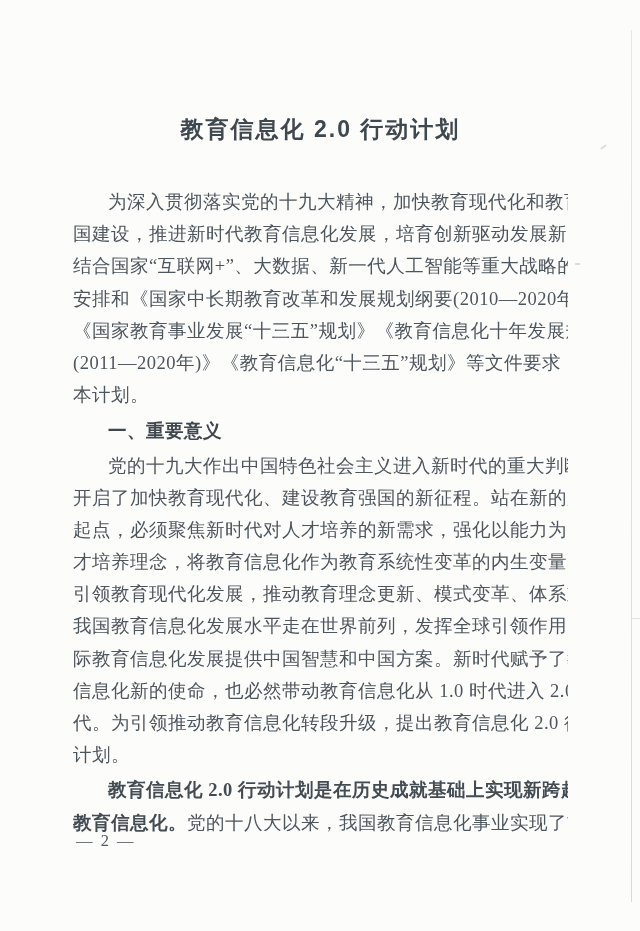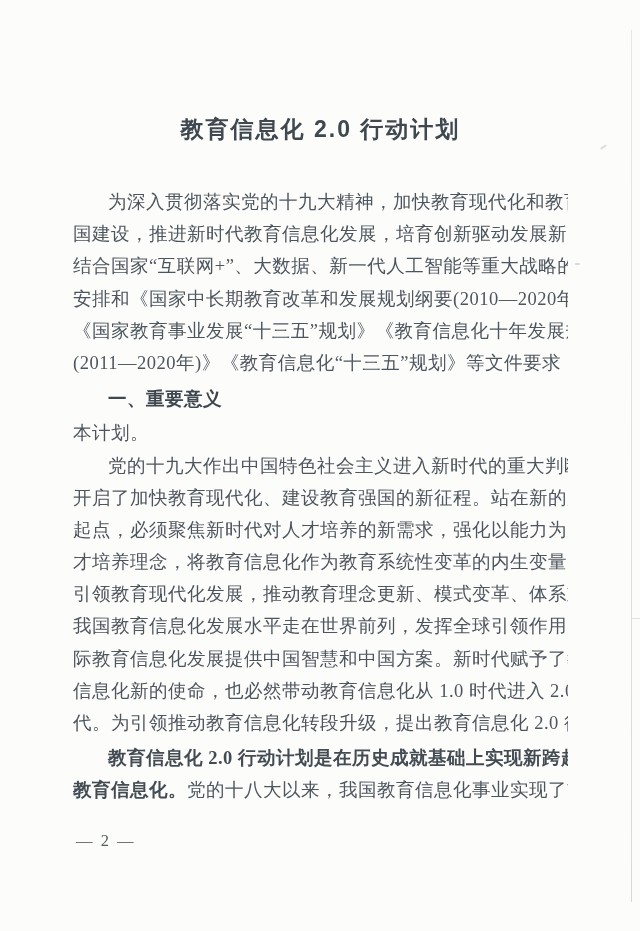--- a/index.html
+++ b/index.html
@@ -122,31 +122,32 @@
 <div class="page">
   <h1 class="doc-title">教育信息化 2.0 行动计划</h1>
 
   <div class="doc-body" id="doc-body">
       <div class="line indent"><span>为深入贯彻落实党的十九大精神，加快教育现代化和教育强</span></div>
       <div class="line"><span>国建设，推进新时代教育信息化发展，培育创新驱动发展新引擎，</span></div>
       <div class="line"><span>结合国家“互联网+”、大数据、新一代人工智能等重大战略的任务</span></div>
       <div class="line"><span>安排和《国家中长期教育改革和发展规划纲要(2010—2020年)》</span></div>
       <div class="line"><span>《国家教育事业发展“十三五”规划》《教育信息化十年发展规划</span></div>
       <div class="line"><span>(2011—2020年)》《教育信息化“十三五”规划》等文件要求，制定</span></div>
+      <div class="line no-just"><span>本计划。</span></div>
       <div class="line indent heading no-just"><span>一、重要意义</span></div>
-      <div class="line no-just"><span>本计划。</span></div>
       <div class="line indent"><span>党的十九大作出中国特色社会主义进入新时代的重大判断，</span></div>
       <div class="line"><span>开启了加快教育现代化、建设教育强国的新征程。站在新的历史</span></div>
       <div class="line"><span>起点，必须聚焦新时代对人才培养的新需求，强化以能力为先的人</span></div>
       <div class="line"><span>才培养理念，将教育信息化作为教育系统性变革的内生变量，支撑</span></div>
       <div class="line"><span>引领教育现代化发展，推动教育理念更新、模式变革、体系重构，使</span></div>
       <div class="line"><span>我国教育信息化发展水平走在世界前列，发挥全球引领作用，为国</span></div>
       <div class="line"><span>际教育信息化发展提供中国智慧和中国方案。新时代赋予了教育</span></div>
       <div class="line"><span>信息化新的使命，也必然带动教育信息化从 1.0 时代进入 2.0 时</span></div>
       <div class="line"><span>代。为引领推动教育信息化转段升级，提出教育信息化 2.0 行动</span></div>
+      <div class="line no-just"><span>计划。</span></div>
       <div class="line indent space-before"><span class="seg-bold">教育信息化 2.0 行动计划是在历史成就基础上实现新跨越的</span></div>
       <div class="line"><span class="seg-bold">教育信息化。</span><span>党的十八大以来，我国教育信息化事业实现了前所未</span></div>
     </div>
 
   <div class="page-number">— 2 —</div>
 
   <div class="scan-vline"></div>
   <div class="scan-tick"></div>
   <div class="scan-speck-1"></div>
   <div class="scan-speck-2"></div>

